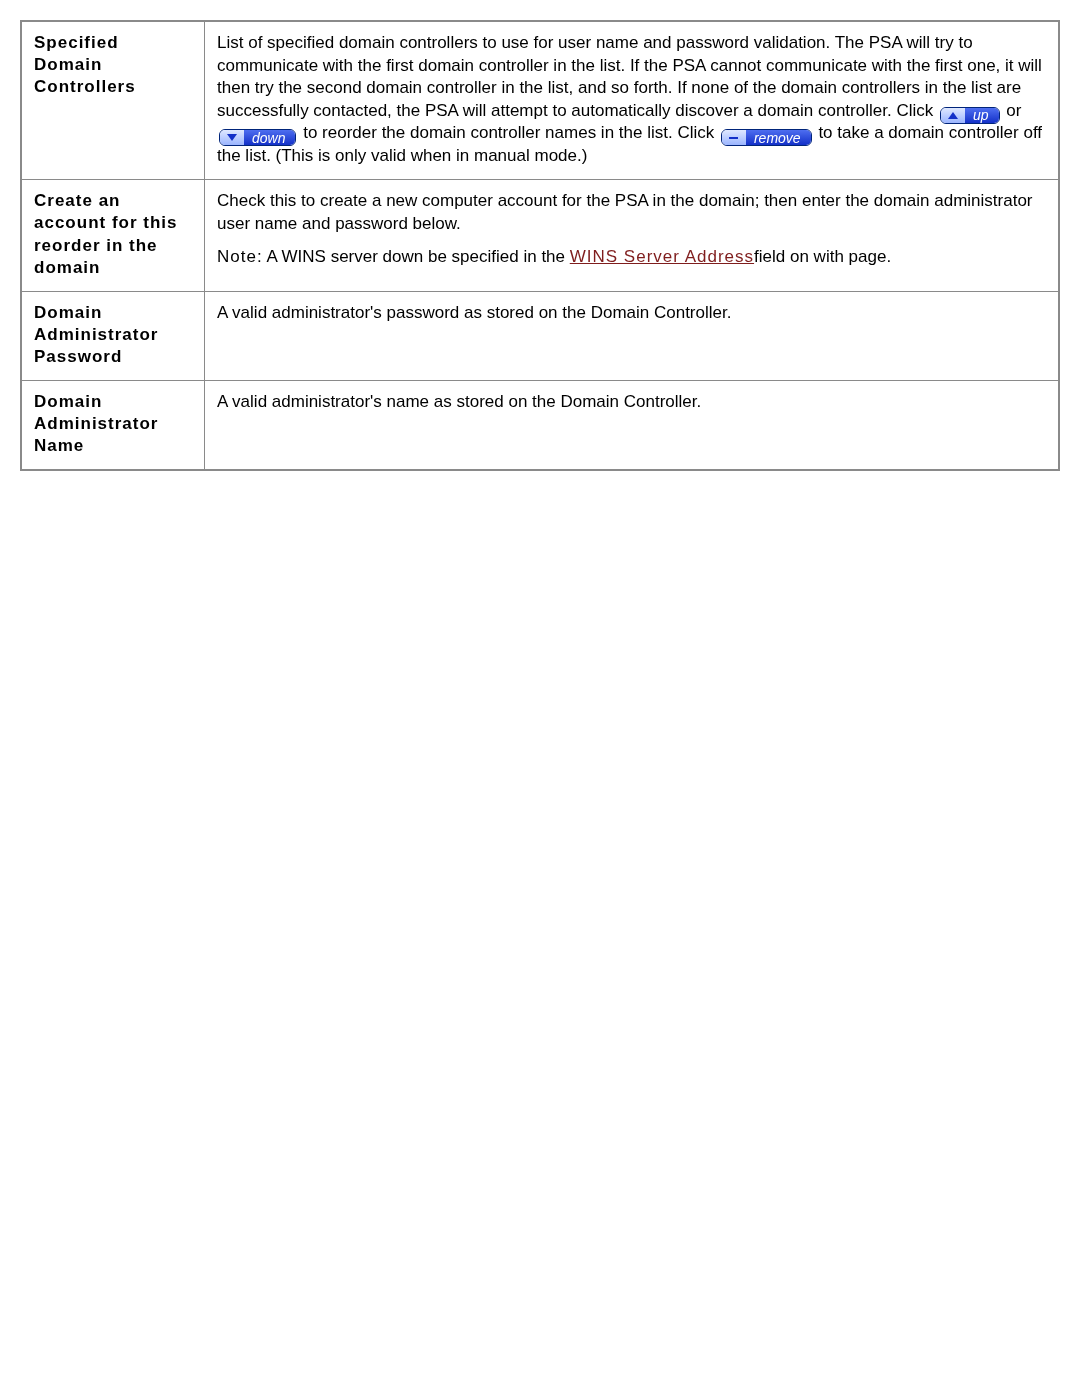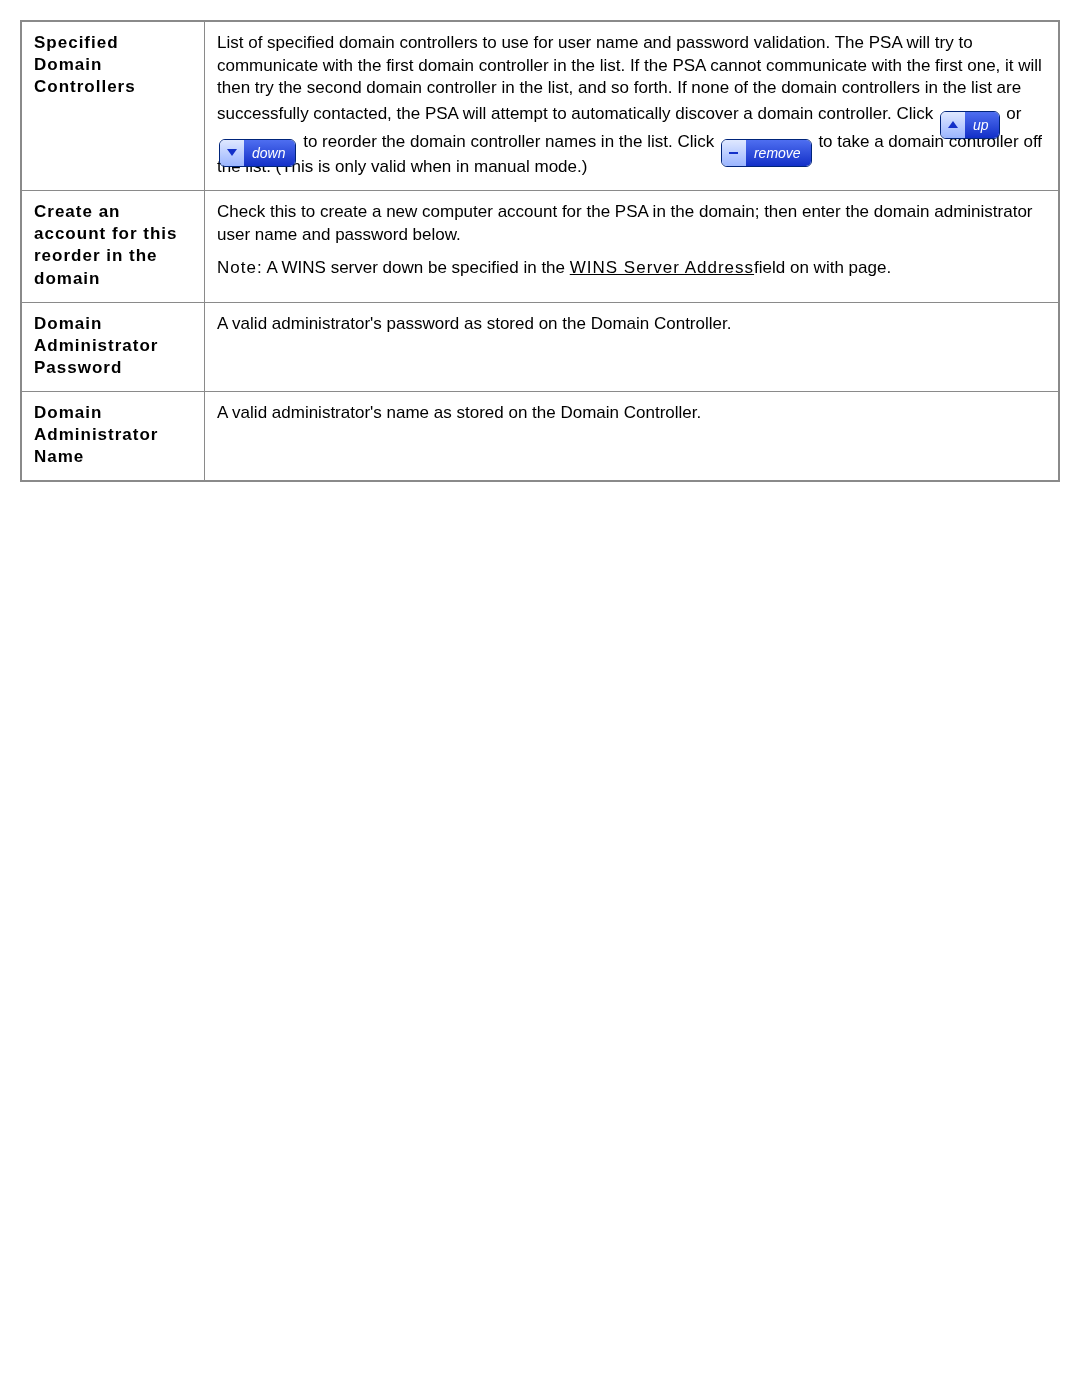--- a/index.html
+++ b/index.html
@@ -33,36 +33,36 @@
     letter-spacing: 1px;
   }
   td.desc {
     font-weight: normal;
   }
   .note-label {
     font-weight: normal;
     letter-spacing: 1px;
   }
   a.link {
-    color: #000000;
+    color: #7f1d1d;
     letter-spacing: 1px;
   }
   
   .btn {
     display: inline-flex;
     align-items: center;
     vertical-align: middle;
-    height: 28px;
+    height: 17px;
     border: 1px solid #00247a;
     border-radius: 6px;
     overflow: hidden;
     box-sizing: border-box;
     margin: 0 2px;
     position: relative;
-    top: 11px;
+    top: 4px;
   }
   .btn .icon-slot {
     width: 24px;
     height: 100%;
     background: linear-gradient(#dfe8ff, #9bb5ff);
     display: flex;
     align-items: center;
     justify-content: center;
   }
   .btn .label-slot {

